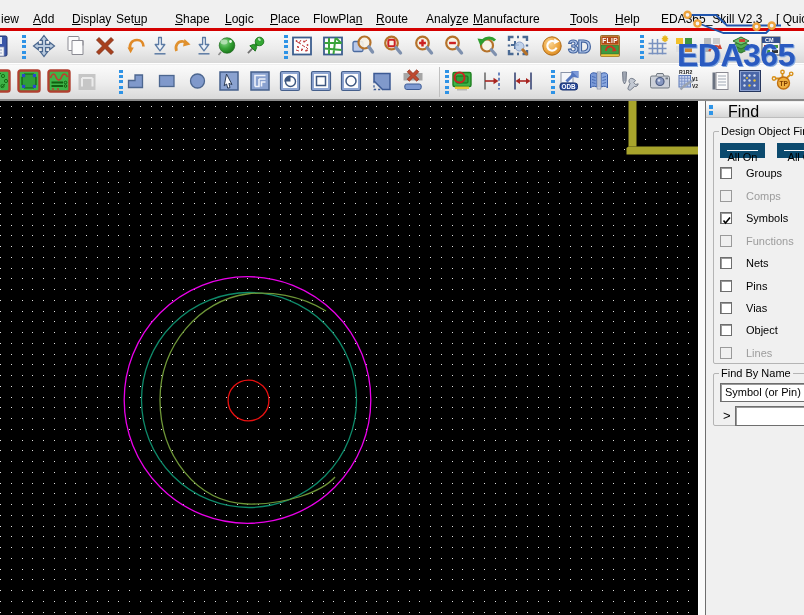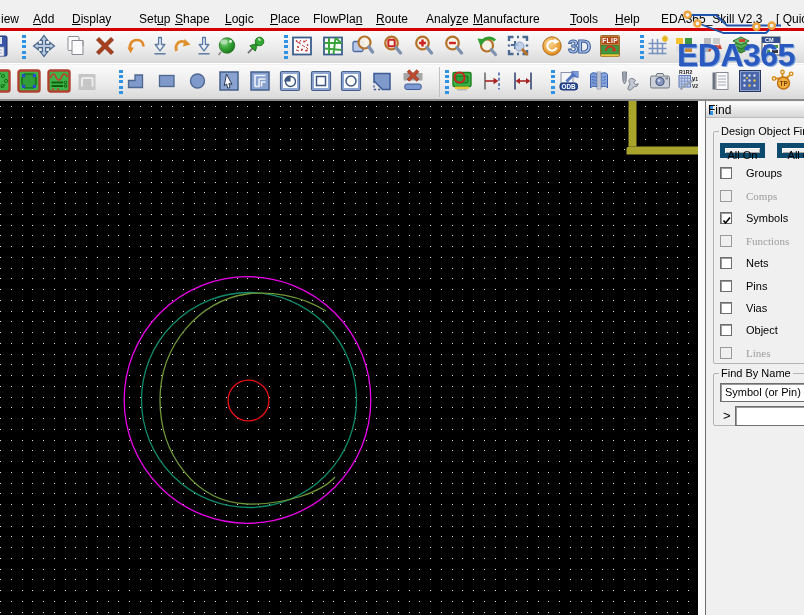--- a/index.html
+++ b/index.html
@@ -35,40 +35,40 @@
 
 
 #split { left:698px; top:101px; width:8px; height:514px; background:#fafafa; border-left:1px solid #ffffff; border-right:1px solid #6e6e6e; }
 
 
 #panel { left:706px; top:101px; width:98px; height:514px; background:#f0f0f0; }
 #findhdr { position:absolute; left:0px; top:1px; width:98px; height:16px;
   background:linear-gradient(#fdfdfd,#d6d6d6); border-bottom:1px solid #bdbdbd; }
 #findhdr .dots { position:absolute; left:3px; top:3px; width:4px; height:10px;
   background-image:repeating-linear-gradient(#2e95e8 0 4px, transparent 4px 6px); }
-#findhdr .txt { position:absolute; left:2px; top:1px; font-size:12px; color:#000; }
+#findhdr .txt { position:absolute; left:22px; top:1px; font-size:16px; color:#000; }
 .groupbox { position:absolute; border:1px solid #b4b4b4; border-radius:2px; }
 .grouplbl { position:absolute; background:#f0f0f0; font-size:11px; color:#000; padding:0 2px; white-space:nowrap; }
-.btn { position:absolute; background:#f0f0f0; border:5px solid #0c4a6e; box-shadow:inset 1px 1px 0 #fdfdfd, inset -1px -1px 0 #a8a8a8; font-size:11px; text-align:center; color:#000; }
+.btn { position:absolute; background:#f0f0f0; border:7px solid #0c4a6e; box-shadow:inset 1px 1px 0 #fdfdfd, inset -1px -1px 0 #a8a8a8; font-size:11px; text-align:center; color:#000; }
 .cbrow { position:absolute; left:14px; height:13px; }
 .cb { position:absolute; left:0; top:0; width:12px; height:12px; background:#fff; border:1px solid #6e6e6e; box-shadow:inset 1px 1px 0 #9a9a9a; }
 .cb.dis { background:#f0f0f0; border-color:#9a9a9a; box-shadow:none; }
 .cblbl { position:absolute; left:18px; top:0px; font-size:11px; color:#000; white-space:nowrap;margin-left:8px; }
-.cblbl.dis { color:#9c9c9c;font-family:Liberation Serif, serif; }
+.cblbl.dis { color:#9c9c9c; }
 .combo { position:absolute; background:#fff; border:1px solid #6e6e6e; box-shadow:inset 1px 1px 0 #9a9a9a; font-size:11px; color:#000; }
 </style>
 </head>
 <body>
 <div id="app">
 
   <div class="abs" id="menubar">
     <span style="left:1px">iew</span>
     <span style="left:33px"><u>A</u>dd</span>
     <span style="left:72px"><u>D</u>isplay</span>
-    <span style="left:139px">Set<u>u</u>p</span>
+    <span style="left:116px">Set<u>u</u>p</span>
     <span style="left:175px"><u>S</u>hape</span>
     <span style="left:225px"><u>L</u>ogic</span>
     <span style="left:270px"><u>P</u>lace</span>
     <span style="left:313px">FlowPla<u>n</u></span>
     <span style="left:376px"><u>R</u>oute</span>
     <span style="left:426px">Analy<u>z</u>e</span>
     <span style="left:473px"><u>M</u>anufacture</span>
     <span style="left:570px"><u>T</u>ools</span>
     <span style="left:615px"><u>H</u>elp</span>
     <span style="left:661px">EDA365_Skill V2.3</span>

